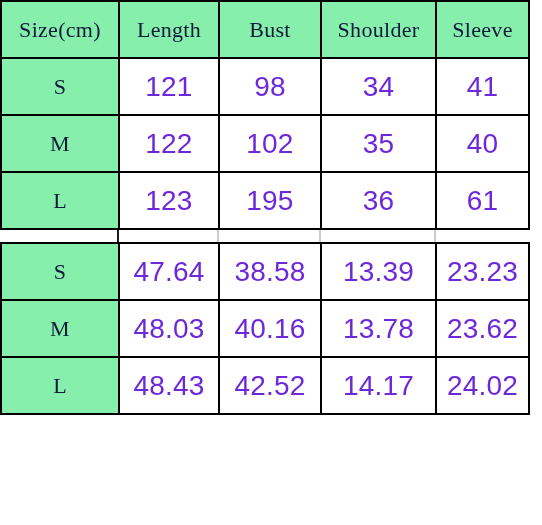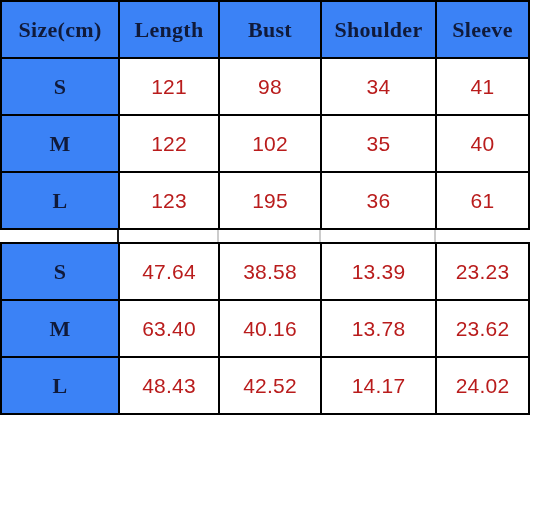--- a/index.html
+++ b/index.html
@@ -30,35 +30,34 @@
     background: #ffffff;
   }
 
   .size-table td {
     border: 2px solid #000000;
     padding: 0;
     text-align: center;
     vertical-align: middle;
     height: 55px;
     background: #ffffff;
-    color: #b91c1c;
+    color: #6d28d9;
     font-family: "Liberation Sans", sans-serif;
-    font-size: 21px;
+    font-size: 28px;
     letter-spacing: 0.2px;
   }
 
   
   .size-table tr.head-row td,
   .size-table td.size-label {
-    background: #3b82f6;
+    background: #86efac;
     color: #101a3a;
     font-family: "Liberation Serif", serif;
     font-size: 22px;
     letter-spacing: 0.3px;
-    font-weight: bold;
   }
 
   .size-table tr.head-row td.corner-cell {
     font-size: 22px;
   }
 
   .size-table td.size-label {
     font-size: 22px;
   }
 
@@ -170,21 +169,21 @@
         <tr>
           <td class="size-label">S</td>
           <td>47.64</td>
           <td>38.58</td>
           <td>13.39</td>
           <td>23.23</td>
         </tr>
 
         <tr>
           <td class="size-label">M</td>
-          <td>63.40</td>
+          <td>48.03</td>
           <td>40.16</td>
           <td>13.78</td>
           <td>23.62</td>
         </tr>
 
         <tr>
           <td class="size-label">L</td>
           <td>48.43</td>
           <td>42.52</td>
           <td>14.17</td>

